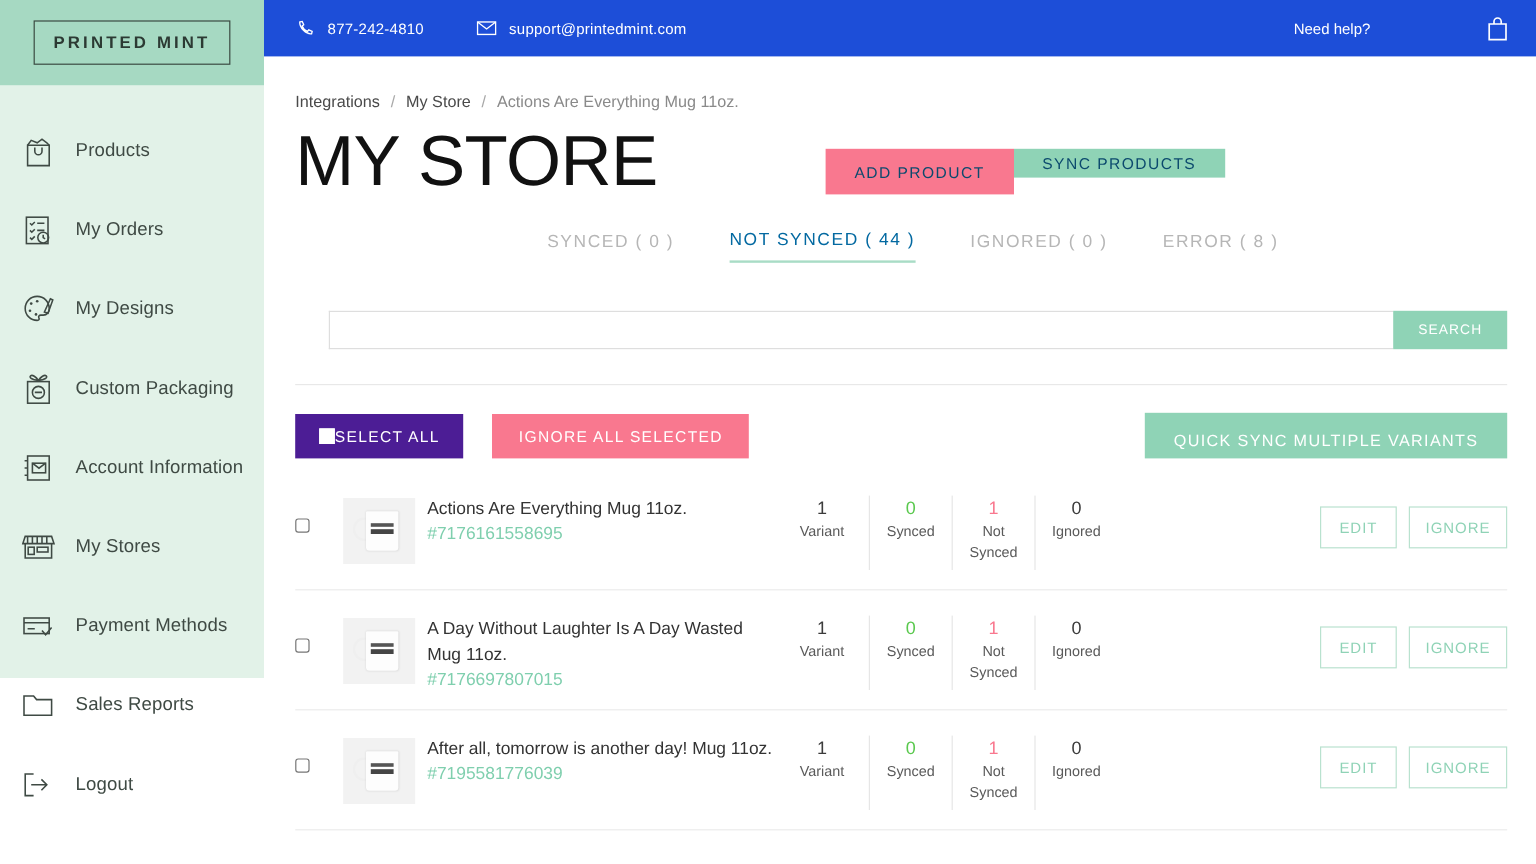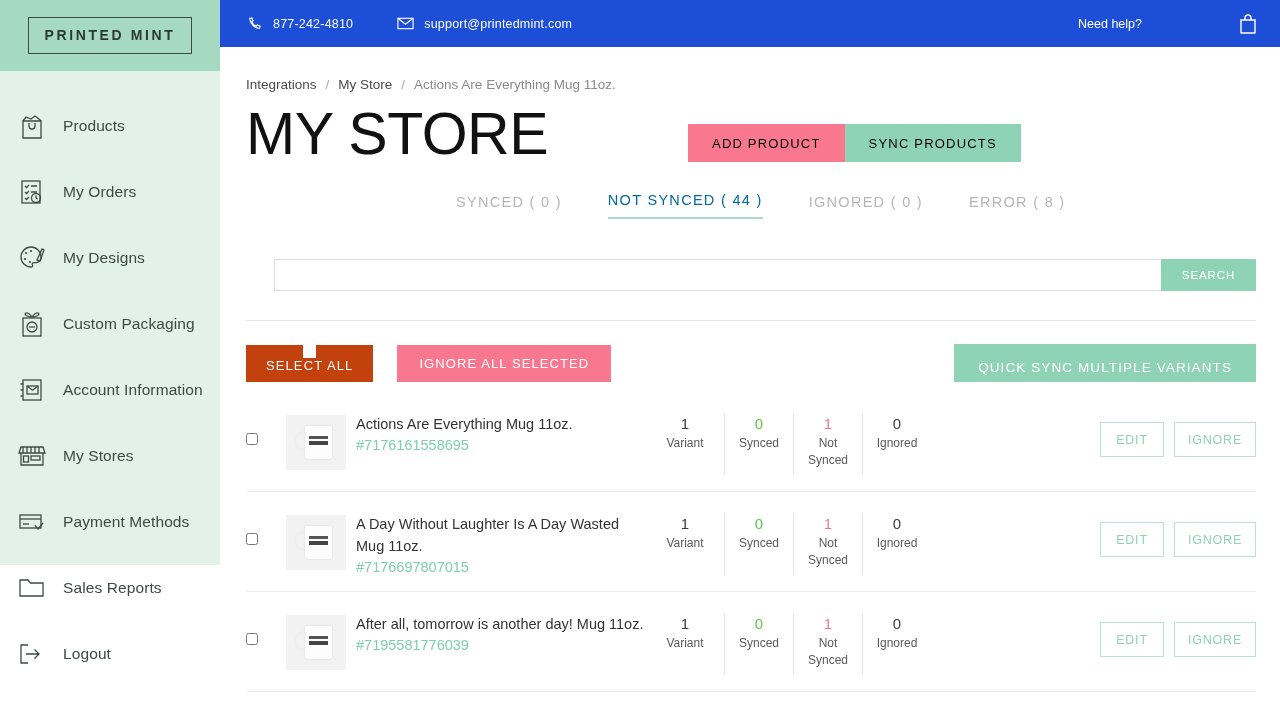--- a/index.html
+++ b/index.html
@@ -88,27 +88,27 @@
     font-size: 59px;
     line-height: 64px;
     font-weight: 400;
     letter-spacing: -0.5px;
     color: #111111;
     font-family: "Liberation Sans", sans-serif;
   }
   .title-actions { margin-left: 140px; margin-top: 22px; display: flex; }
   .btn {
     border: none; cursor: pointer;
-    color: #000000;
+    color: #0c4a6e;
     font-size: 13px;
     letter-spacing: 1.2px;
     font-family: "Liberation Sans", sans-serif;
   }
   .btn-add { background: #f9788f; padding: 0 24px; height: 38px; }
-  .btn-sync { background: #8fd3b6; padding: 0 24px; height: 38px; }
+  .btn-sync { background: #8fd3b6; padding: 0 24px; height: 24px; }
 
   .tabs {
     display: flex; align-items: flex-end;
     margin-top: 26px;
     padding-left: 210px;
     gap: 46px;
   }
   .tab {
     font-size: 14.5px;
     letter-spacing: 1.3px;
@@ -139,26 +139,25 @@
     background: #8fd3b6;
     color: #fff; border: none; cursor: pointer;
     font-size: 11.5px; letter-spacing: .9px;
     font-family: "Liberation Sans", sans-serif;
   }
 
   .divider { height: 1px; background: #e8e8e8; margin-top: 29px; }
 
   .bulk-row { display: flex; align-items: center; margin-top: 23px; }
   .btn-select-all {
-    background: #c2410c; height: 37px; padding: 0 20px;
+    background: #4c1d95; height: 37px; padding: 0 20px;
     display: flex; align-items: center; gap: 0;
     color: #fff; font-size: 13px; letter-spacing: 1.1px;
     border: none; cursor: pointer;
     font-family: "Liberation Sans", sans-serif;
-    flex-direction: column;
   }
   .cb-white {
     width: 13px; height: 13px;
     background: #fff; border: 1px solid #fff;
     display: inline-block;
   }
   .btn-ignore-all {
     background: #f9788f; height: 37px; padding: 0 22px;
     margin-left: 24px;
     color: #fff; font-size: 13px; letter-spacing: 1.1px;

